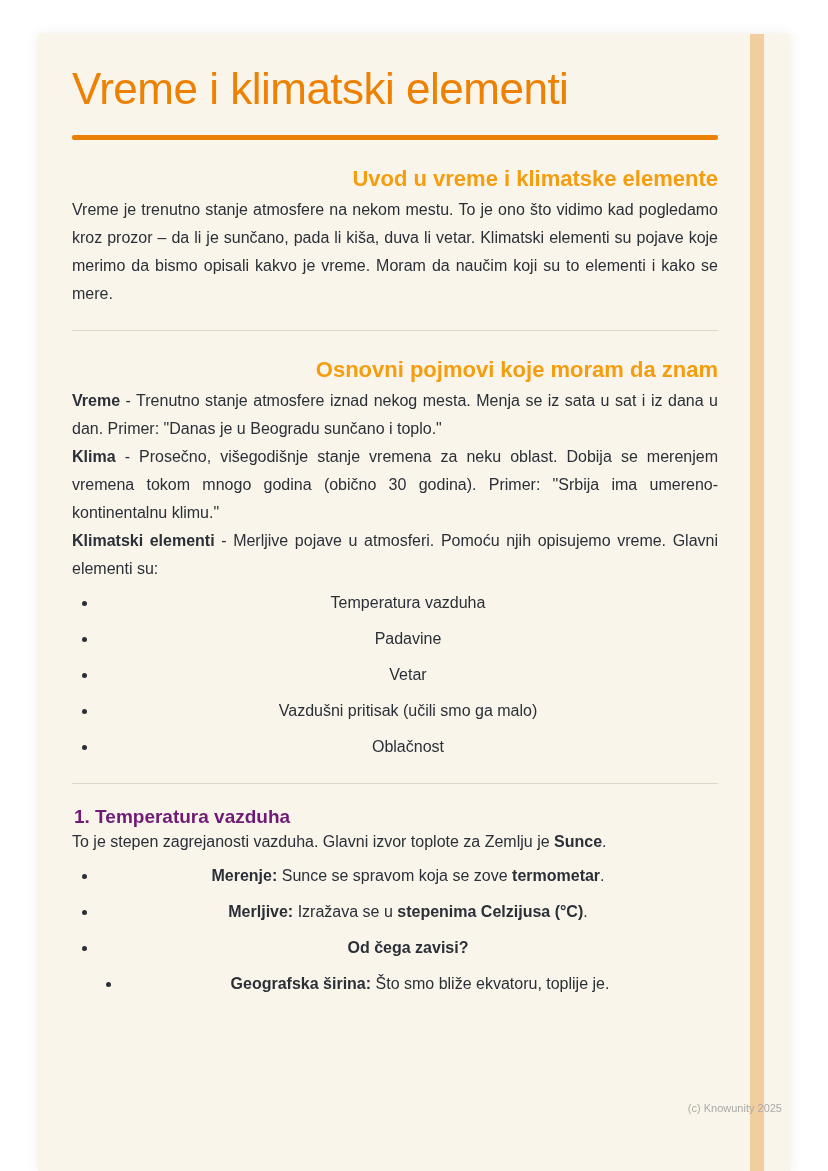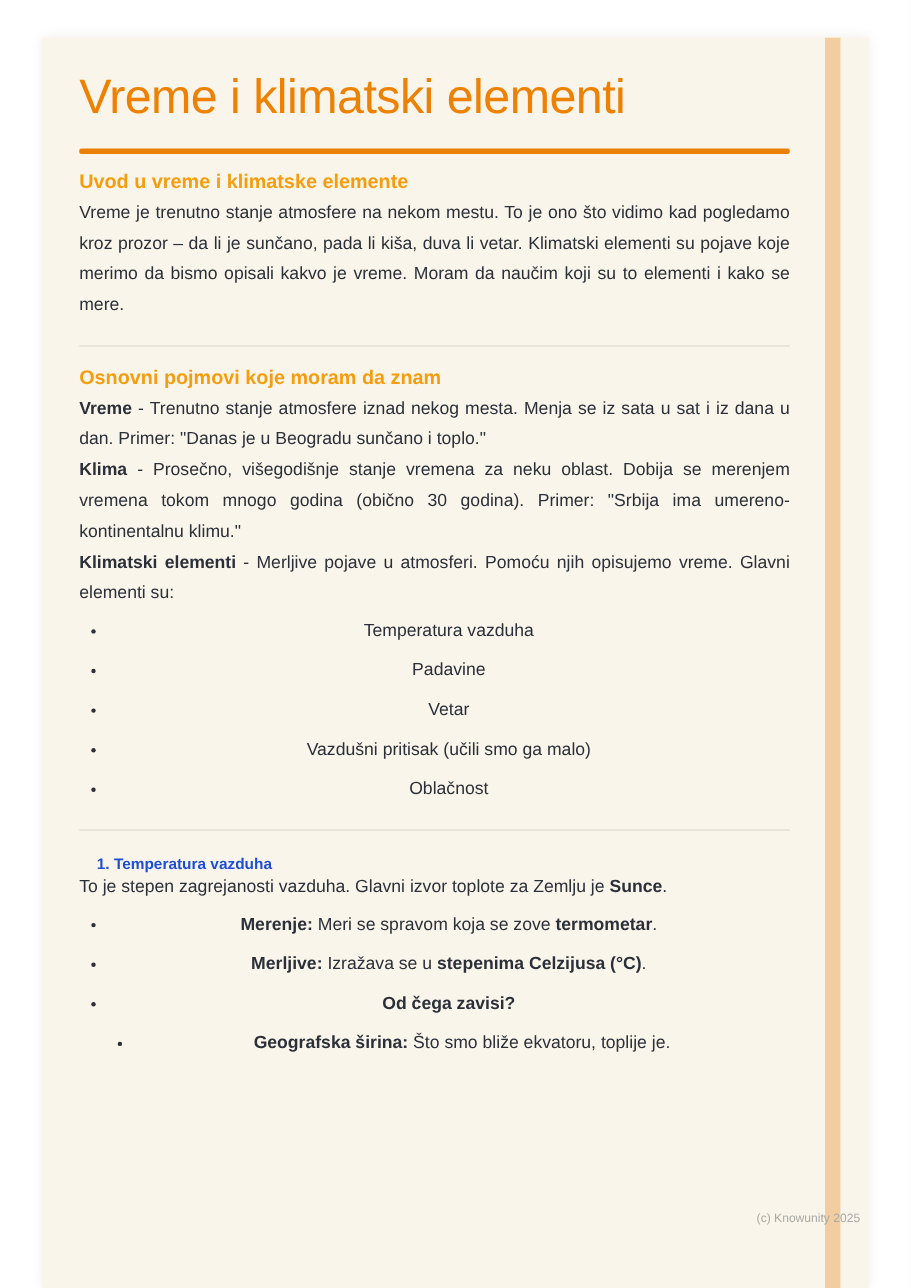--- a/index.html
+++ b/index.html
@@ -37,30 +37,31 @@
     letter-spacing: -0.5px;
     color: #ed8103;
   }
   .title-rule {
     height: 5px;
     background: #ea8005;
     border-radius: 2px;
     margin-bottom: 6px;
   }
   h2.sec {
-    margin: 15px 0 4px;
-    font-size: 18px;
+    margin: 26px 0 4px;
+    font-size: 22px;
     font-weight: 700;
     color: #f59d0e;
+    text-align: right;
   }
   h3.sub {
-    margin: 22px 16px 0;
-    font-size: 14px;
+    margin: 22px 2px 0;
+    font-size: 19px;
     font-weight: 700;
-    color: #1d4ed8;
+    color: #701a75;
   }
   p.body {
     margin: 0 0;
     font-size: 16px;
     line-height: 1.75;
     color: #2a2f38;
     text-align: justify;
   }
   ul.blist {
     margin: 6px 0 0;
@@ -119,21 +120,21 @@
         <li>Oblačnost</li>
       </ul>
     </section>
 
     <hr class="divider">
 
     <section>
       <h3 class="sub">1. Temperatura vazduha</h3>
       <p class="body"><span>To je stepen zagrejanosti vazduha. Glavni izvor toplote za Zemlju je </span><b>Sunce</b><span>.</span></p>
       <ul class="blist">
-        <li><b>Merenje:</b><span> Meri se spravom koja se zove </span><b>termometar</b><span>.</span></li>
+        <li><b>Merenje:</b><span> Sunce se spravom koja se zove </span><b>termometar</b><span>.</span></li>
         <li><b>Merljive:</b><span> Izražava se u </span><b>stepenima Celzijusa (°C)</b><span>.</span></li>
         <li>
           <span><b>Od čega zavisi?</b></span>
           <ul>
             <li><b>Geografska širina:</b><span> Što smo bliže ekvatoru, toplije je.</span></li>
           </ul>
         </li>
       </ul>
     </section>
   </div>

